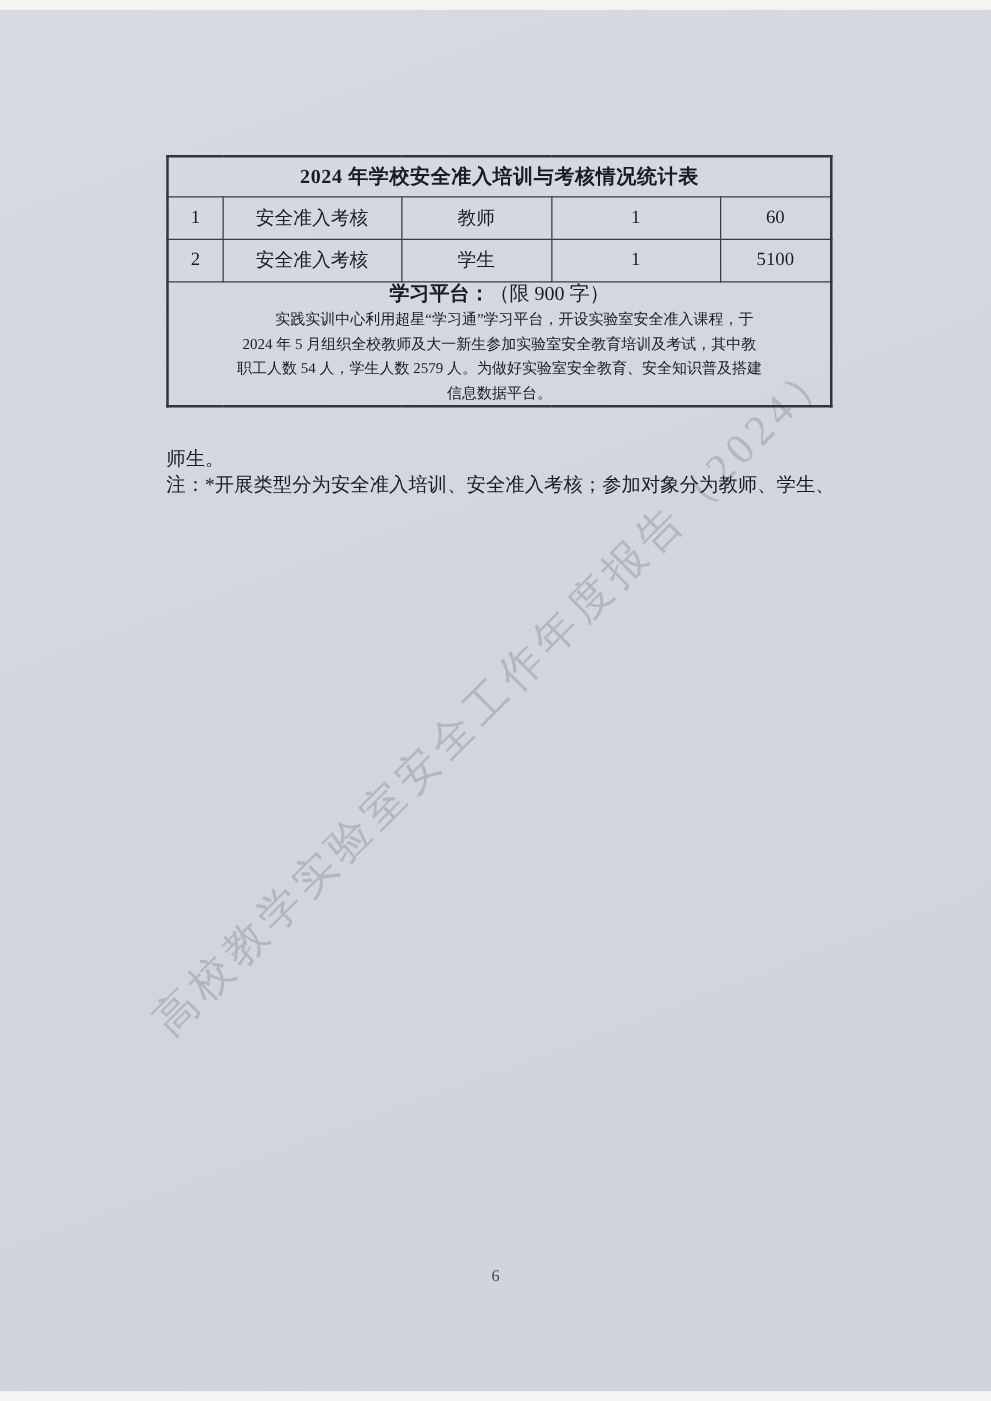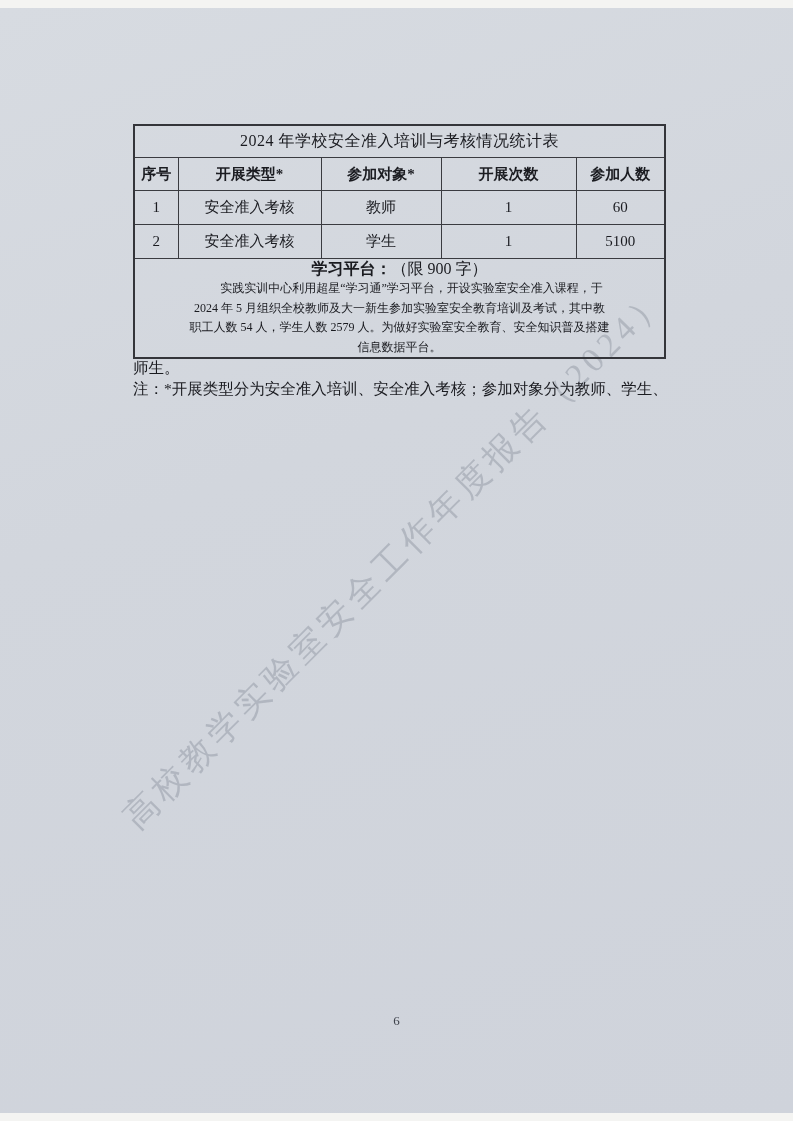--- a/index.html
+++ b/index.html
@@ -62,21 +62,21 @@
     padding: 0;
     text-align: center;
     vertical-align: middle;
     font-size: 15px;
     font-weight: normal;
   }
   table.stats { border: 2px solid #34353a; }
   tr.title-row td {
     height: 31px;
     font-size: 16px;
-    font-weight: normal;
+    font-weight: bold;
     letter-spacing: 0.5px;
   }
   tr.header-row th {
     height: 32px;
     font-weight: bold;
   }
   tr.data-row td { height: 33px; }
   td.desc-cell {
     height: 96px;
     text-align: left;
@@ -132,27 +132,20 @@
         <col style="width:44px">
         <col style="width:143px">
         <col style="width:120px">
         <col style="width:135px">
         <col style="width:89px">
       </colgroup>
       <tbody>
         <tr class="title-row">
           <td colspan="5">2024 年学校安全准入培训与考核情况统计表</td>
         </tr>
-        <tr class="header-row">
-          <th>序号</th>
-          <th>开展类型*</th>
-          <th>参加对象*</th>
-          <th>开展次数</th>
-          <th>参加人数</th>
-        </tr>
         <tr class="data-row">
           <td>1</td>
           <td>安全准入考核</td>
           <td>教师</td>
           <td>1</td>
           <td>60</td>
         </tr>
         <tr class="data-row">
           <td>2</td>
           <td>安全准入考核</td>

